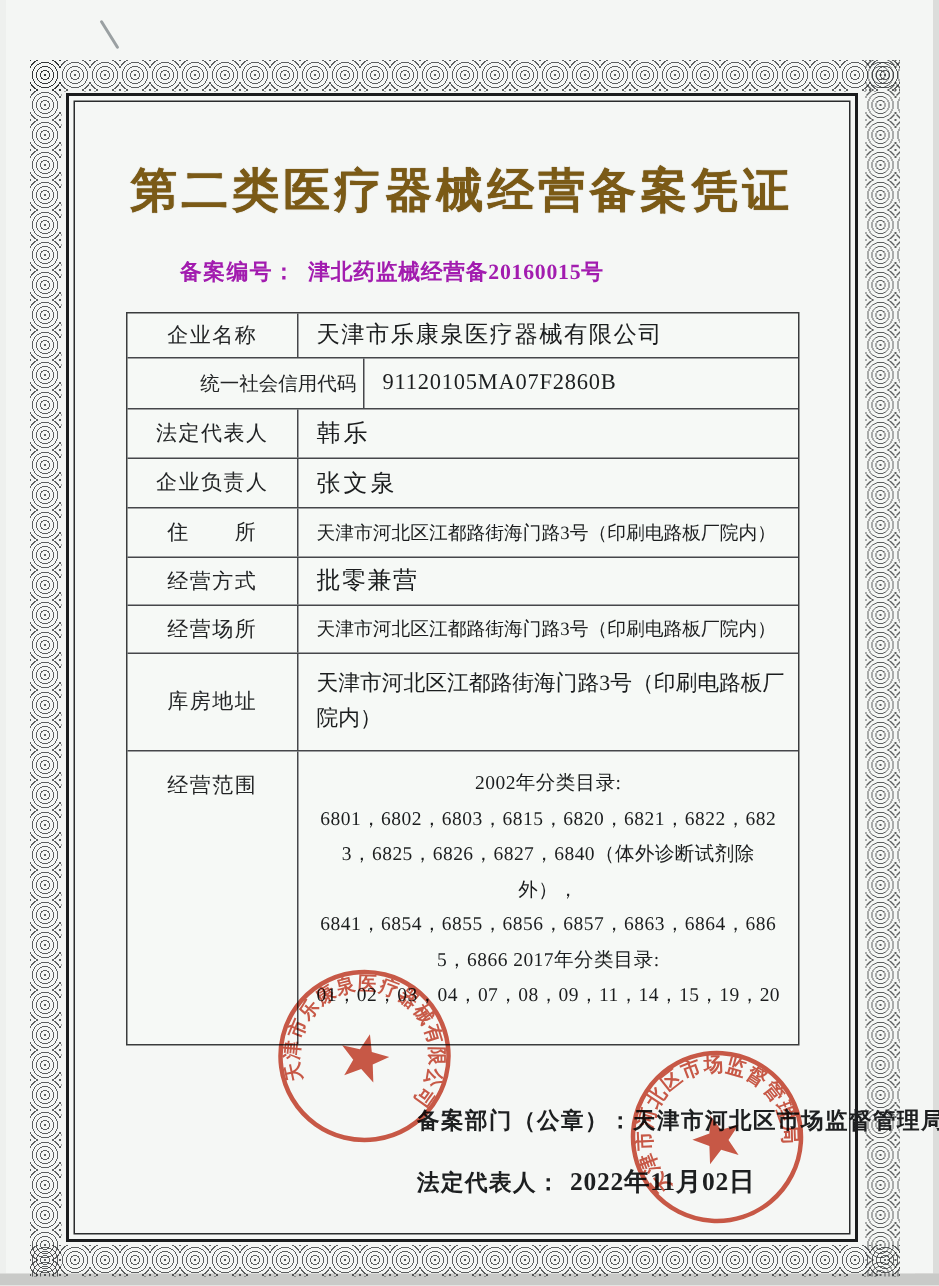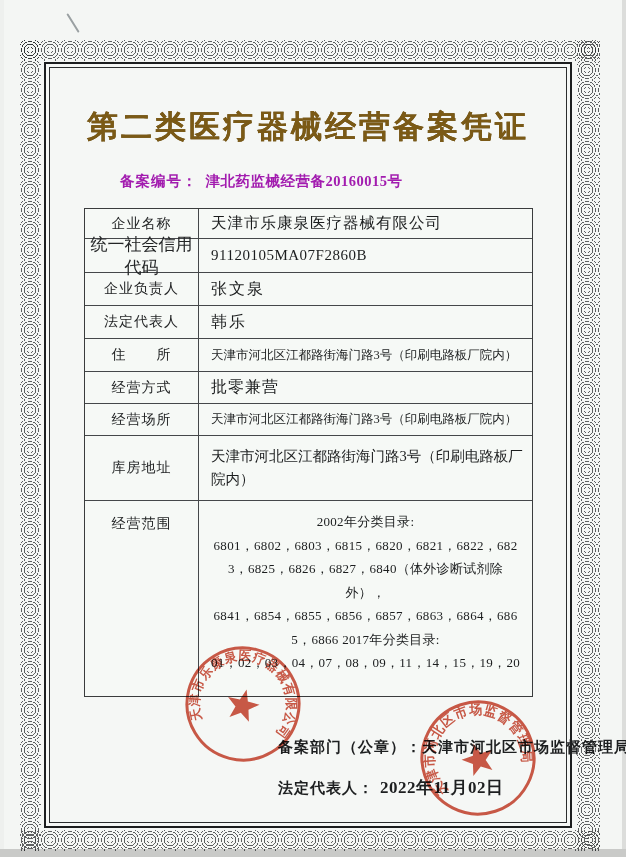--- a/index.html
+++ b/index.html
@@ -77,21 +77,21 @@
     font-size:14px; color:#232526; letter-spacing:1px;
     text-align:center;
   }
   .val {
     flex:1; display:flex; align-items:center;
     padding:2px 6px 2px 12px;
     color:#1b1d1e;
   }
   .h30{height:30px;} .h34{height:34px;} .h33{height:33px;} .h32{height:32px;}
   .h65{height:65px;} .h195{height:195px;}
-  .lbl-small { font-size:17px; letter-spacing:0; }
+  .lbl-small { font-size:13px; letter-spacing:0;margin-left:44px; }
   .val-name  { font-size:15.5px; letter-spacing:1px; }
   .val-code  { font-size:15px; letter-spacing:.5px; }
   .val-person{ font-size:16px; letter-spacing:2px; }
   .val-mode  { font-size:16px; letter-spacing:1px;text-align:right; }
   .val-addr  { font-size:12.5px; }
   .val-addr2 { font-size:14.5px; line-height:23px; }
   .top-align .lbl { align-items:flex-start; padding-top:14px; }
   .top-align .val { align-items:flex-start; padding-top:9px;text-align:center; }
   .val-scope { font-size:13px; line-height:23.5px; white-space:pre-line; letter-spacing:.3px; }
   
@@ -135,26 +135,26 @@
   <div class="cert-table">
     <div class="trow h30">
       <div class="lbl">企业名称</div>
       <div class="val val-name">天津市乐康泉医疗器械有限公司</div>
     </div>
     <div class="trow h34">
       <div class="lbl lbl-small">统一社会信用代码</div>
       <div class="val val-code">91120105MA07F2860B</div>
     </div>
     <div class="trow h33">
+      <div class="lbl">法定代表人</div>
+      <div class="val val-person">韩乐</div>
+    </div>
+    <div class="trow h33">
       <div class="lbl">企业负责人</div>
       <div class="val val-person">张文泉</div>
-    </div>
-    <div class="trow h33">
-      <div class="lbl">法定代表人</div>
-      <div class="val val-person">韩乐</div>
     </div>
     <div class="trow h33">
       <div class="lbl">住　　所</div>
       <div class="val val-addr">天津市河北区江都路街海门路3号（印刷电路板厂院内）</div>
     </div>
     <div class="trow h32">
       <div class="lbl">经营方式</div>
       <div class="val val-mode">批零兼营</div>
     </div>
     <div class="trow h32">

